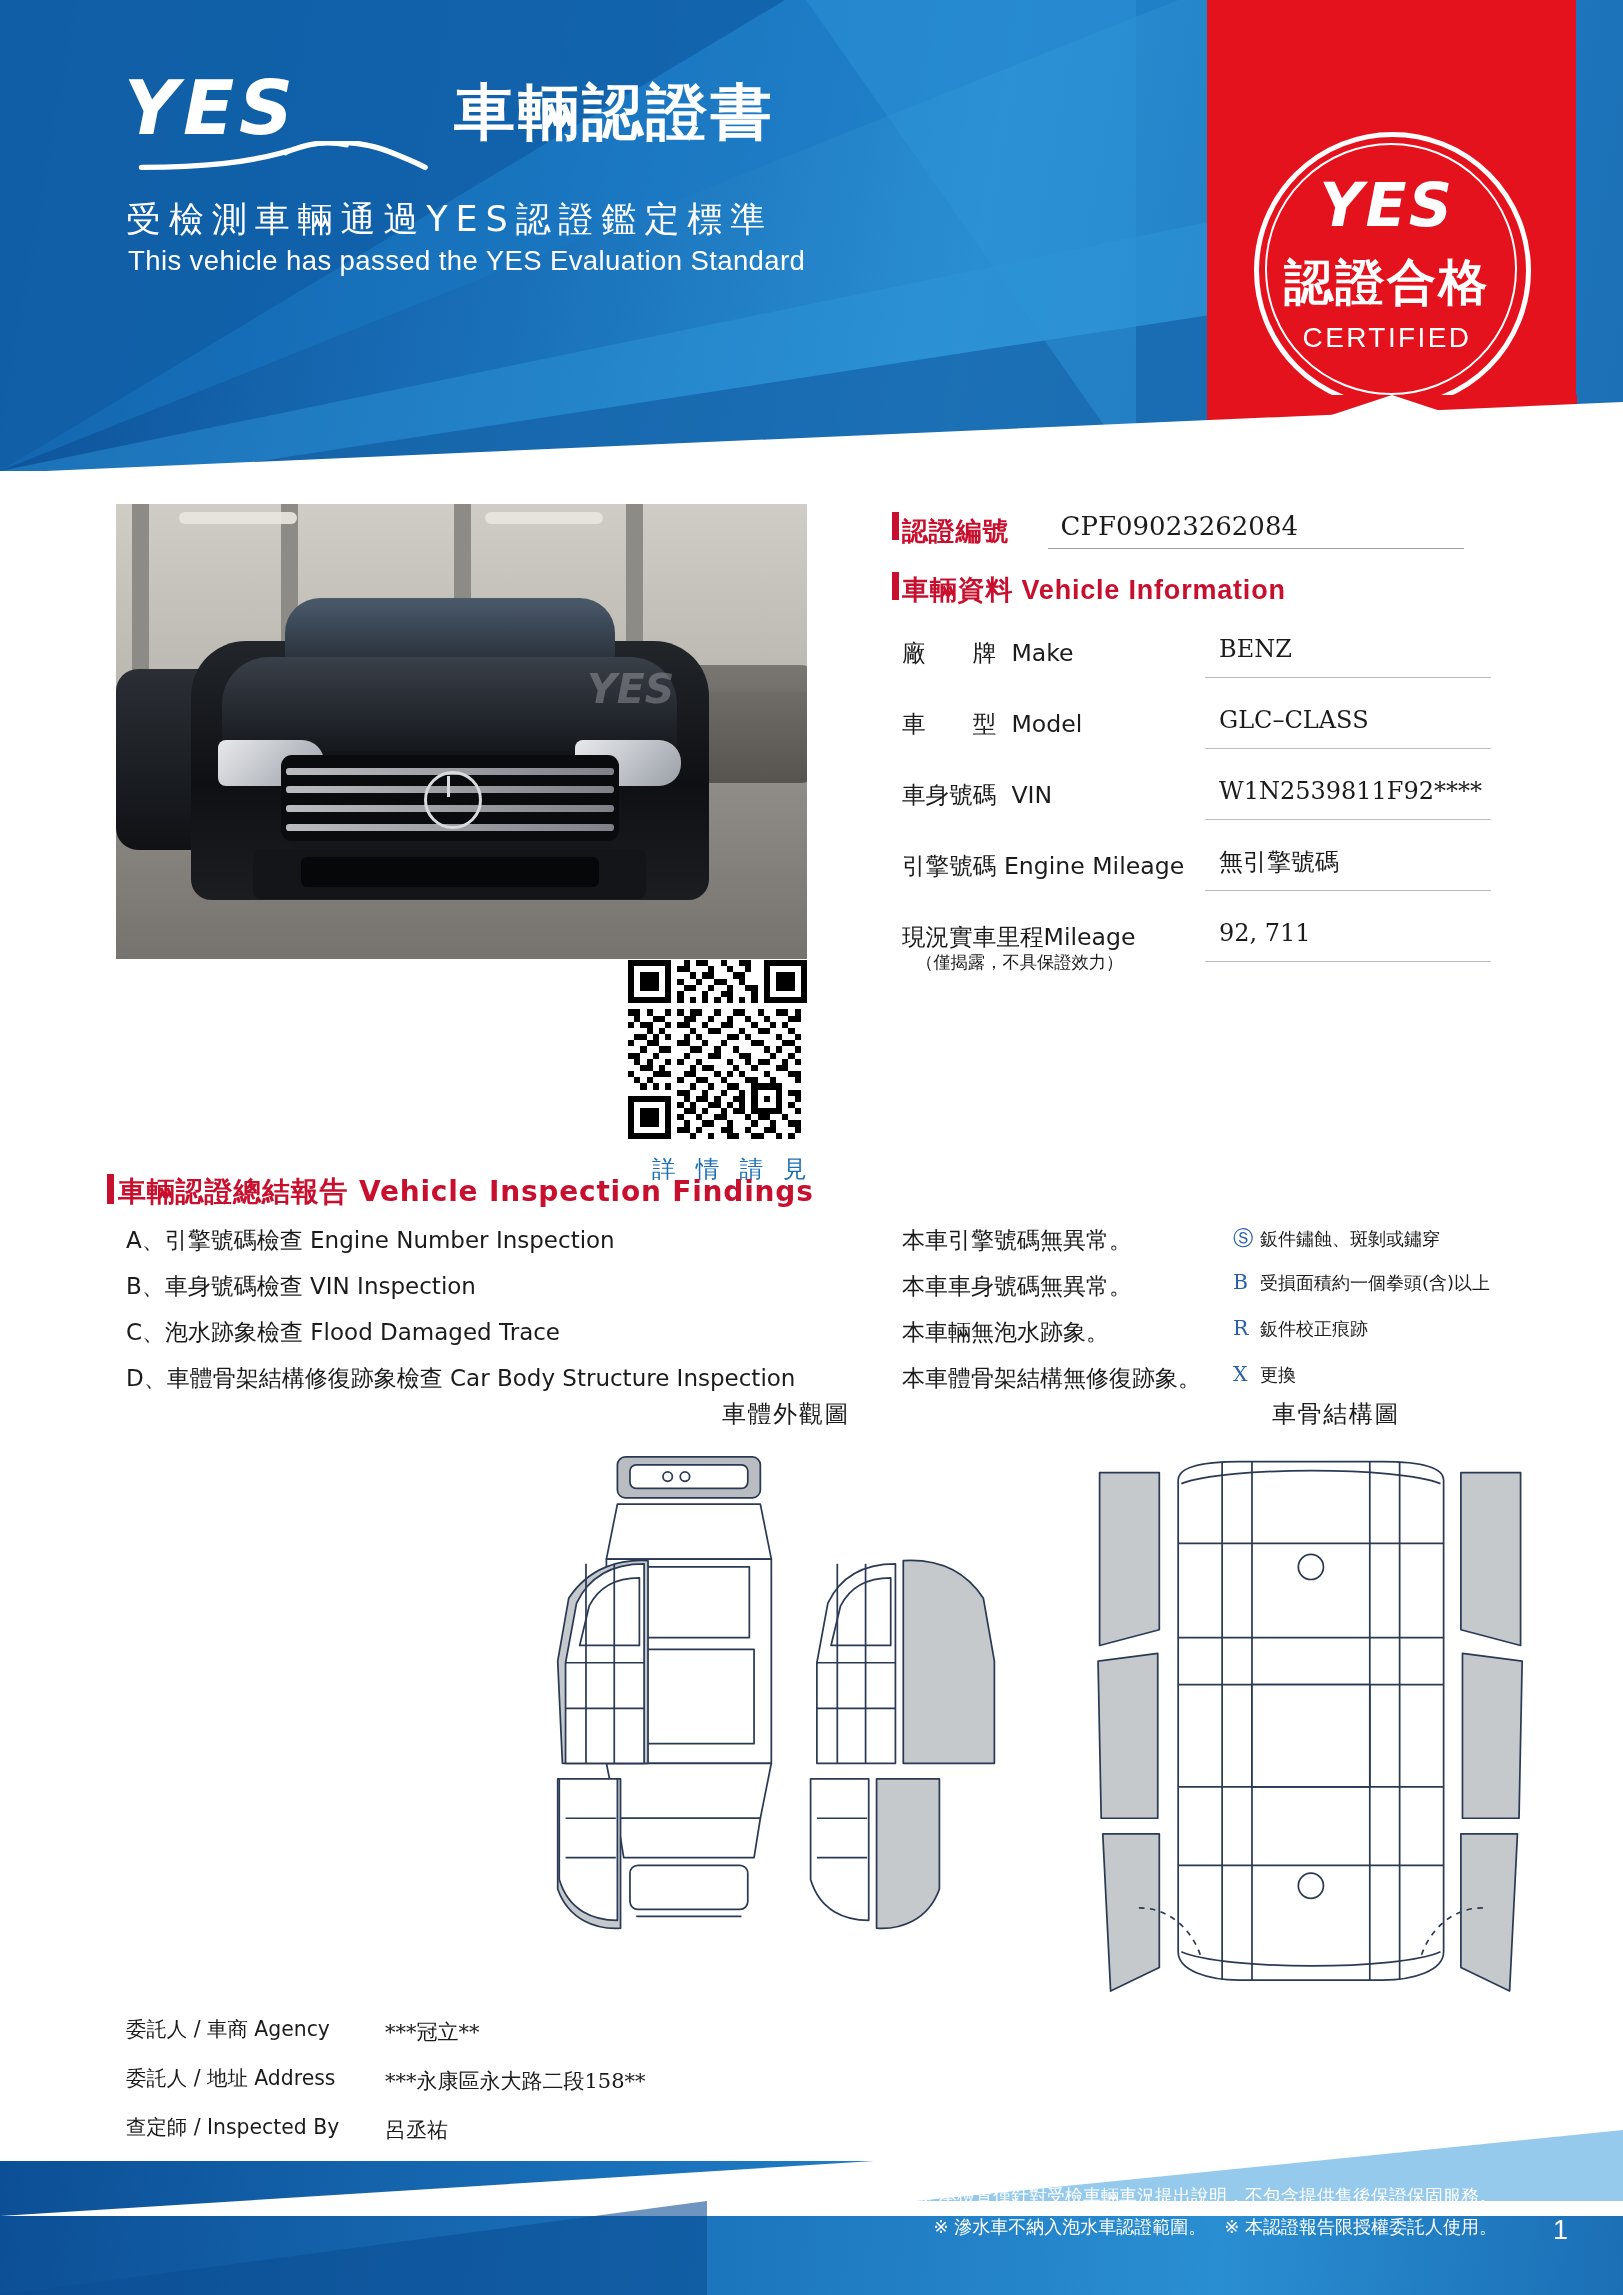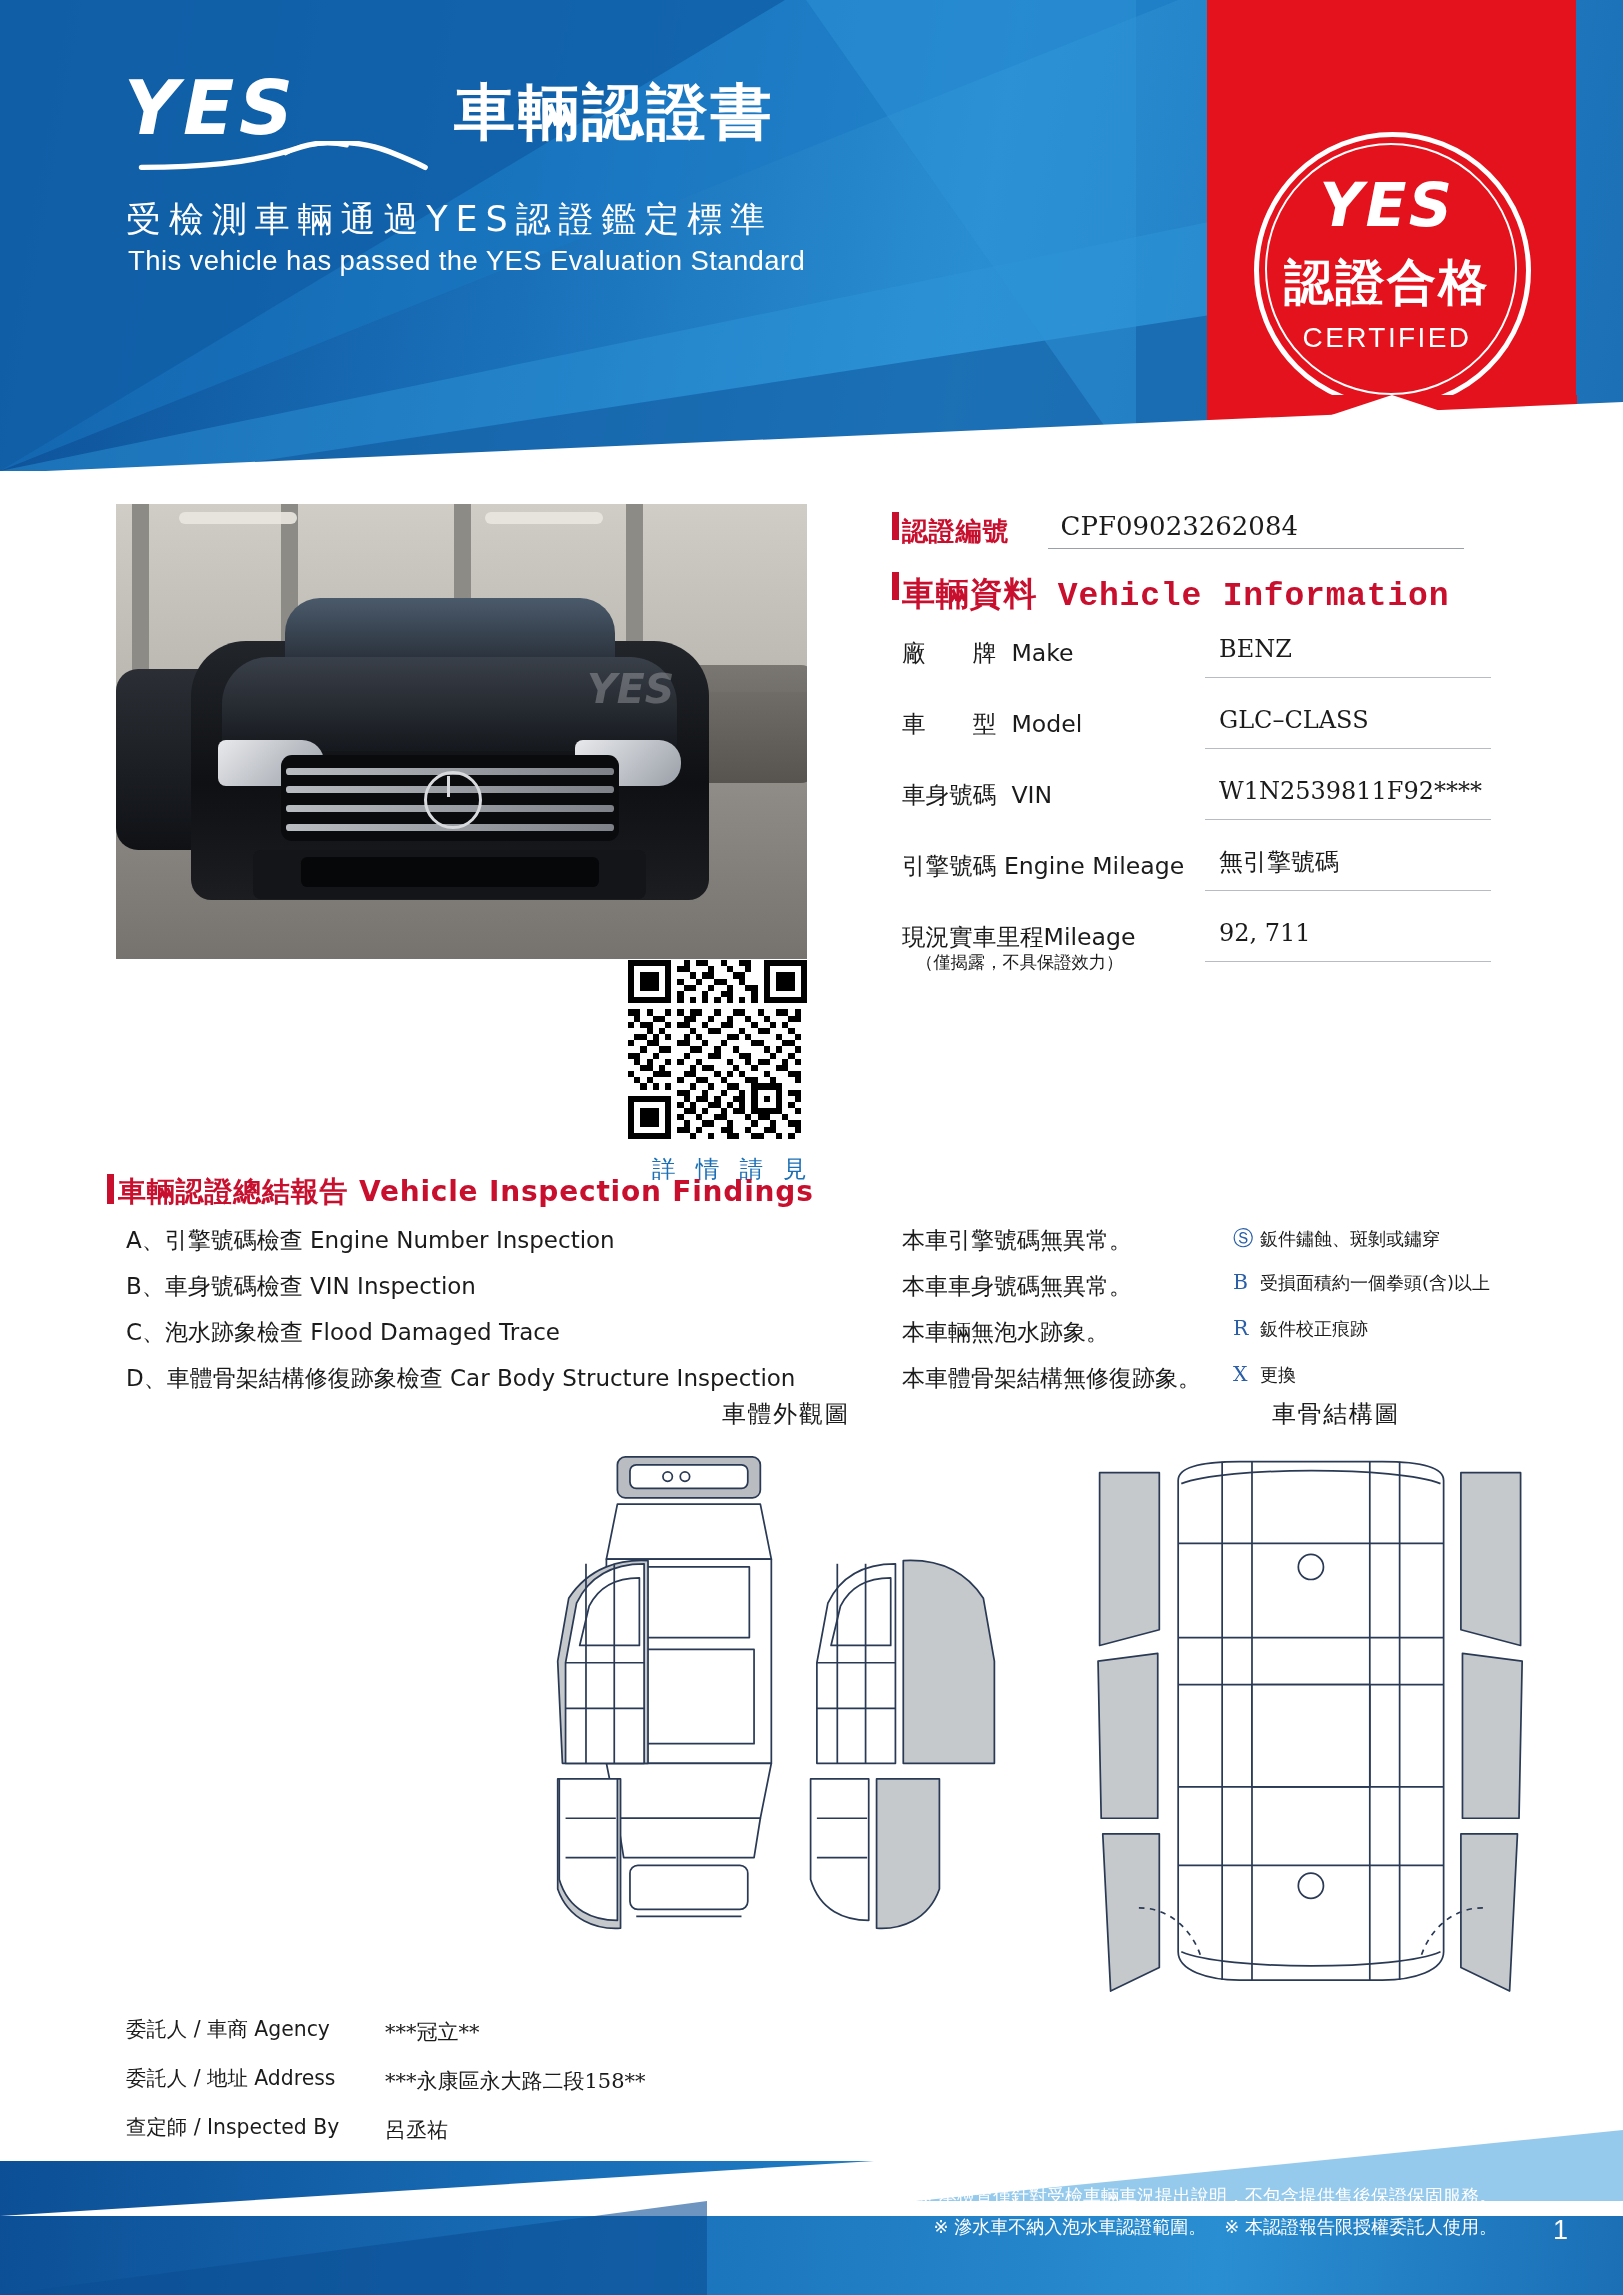--- a/index.html
+++ b/index.html
@@ -367,23 +367,23 @@
   }
   .vi-bar {
     position: absolute;
     left: 892px; top: 572px;
     width: 7px; height: 28px;
     background: #c8102e;
   }
   .vi-title {
     position: absolute;
     left: 902px; top: 572px;
-    font-family: Liberation Mono, monospace;
+    font-family: Liberation Sans, sans-serif;
     font-weight: bold;
-    font-size: 33px;
+    font-size: 27px;
     color: #c8102e;
     letter-spacing: 0.8px;
   }
 
   .info-table {
     position: absolute;
     left: 902px; top: 620px;
     width: 589px;
   }
   .info-row {

